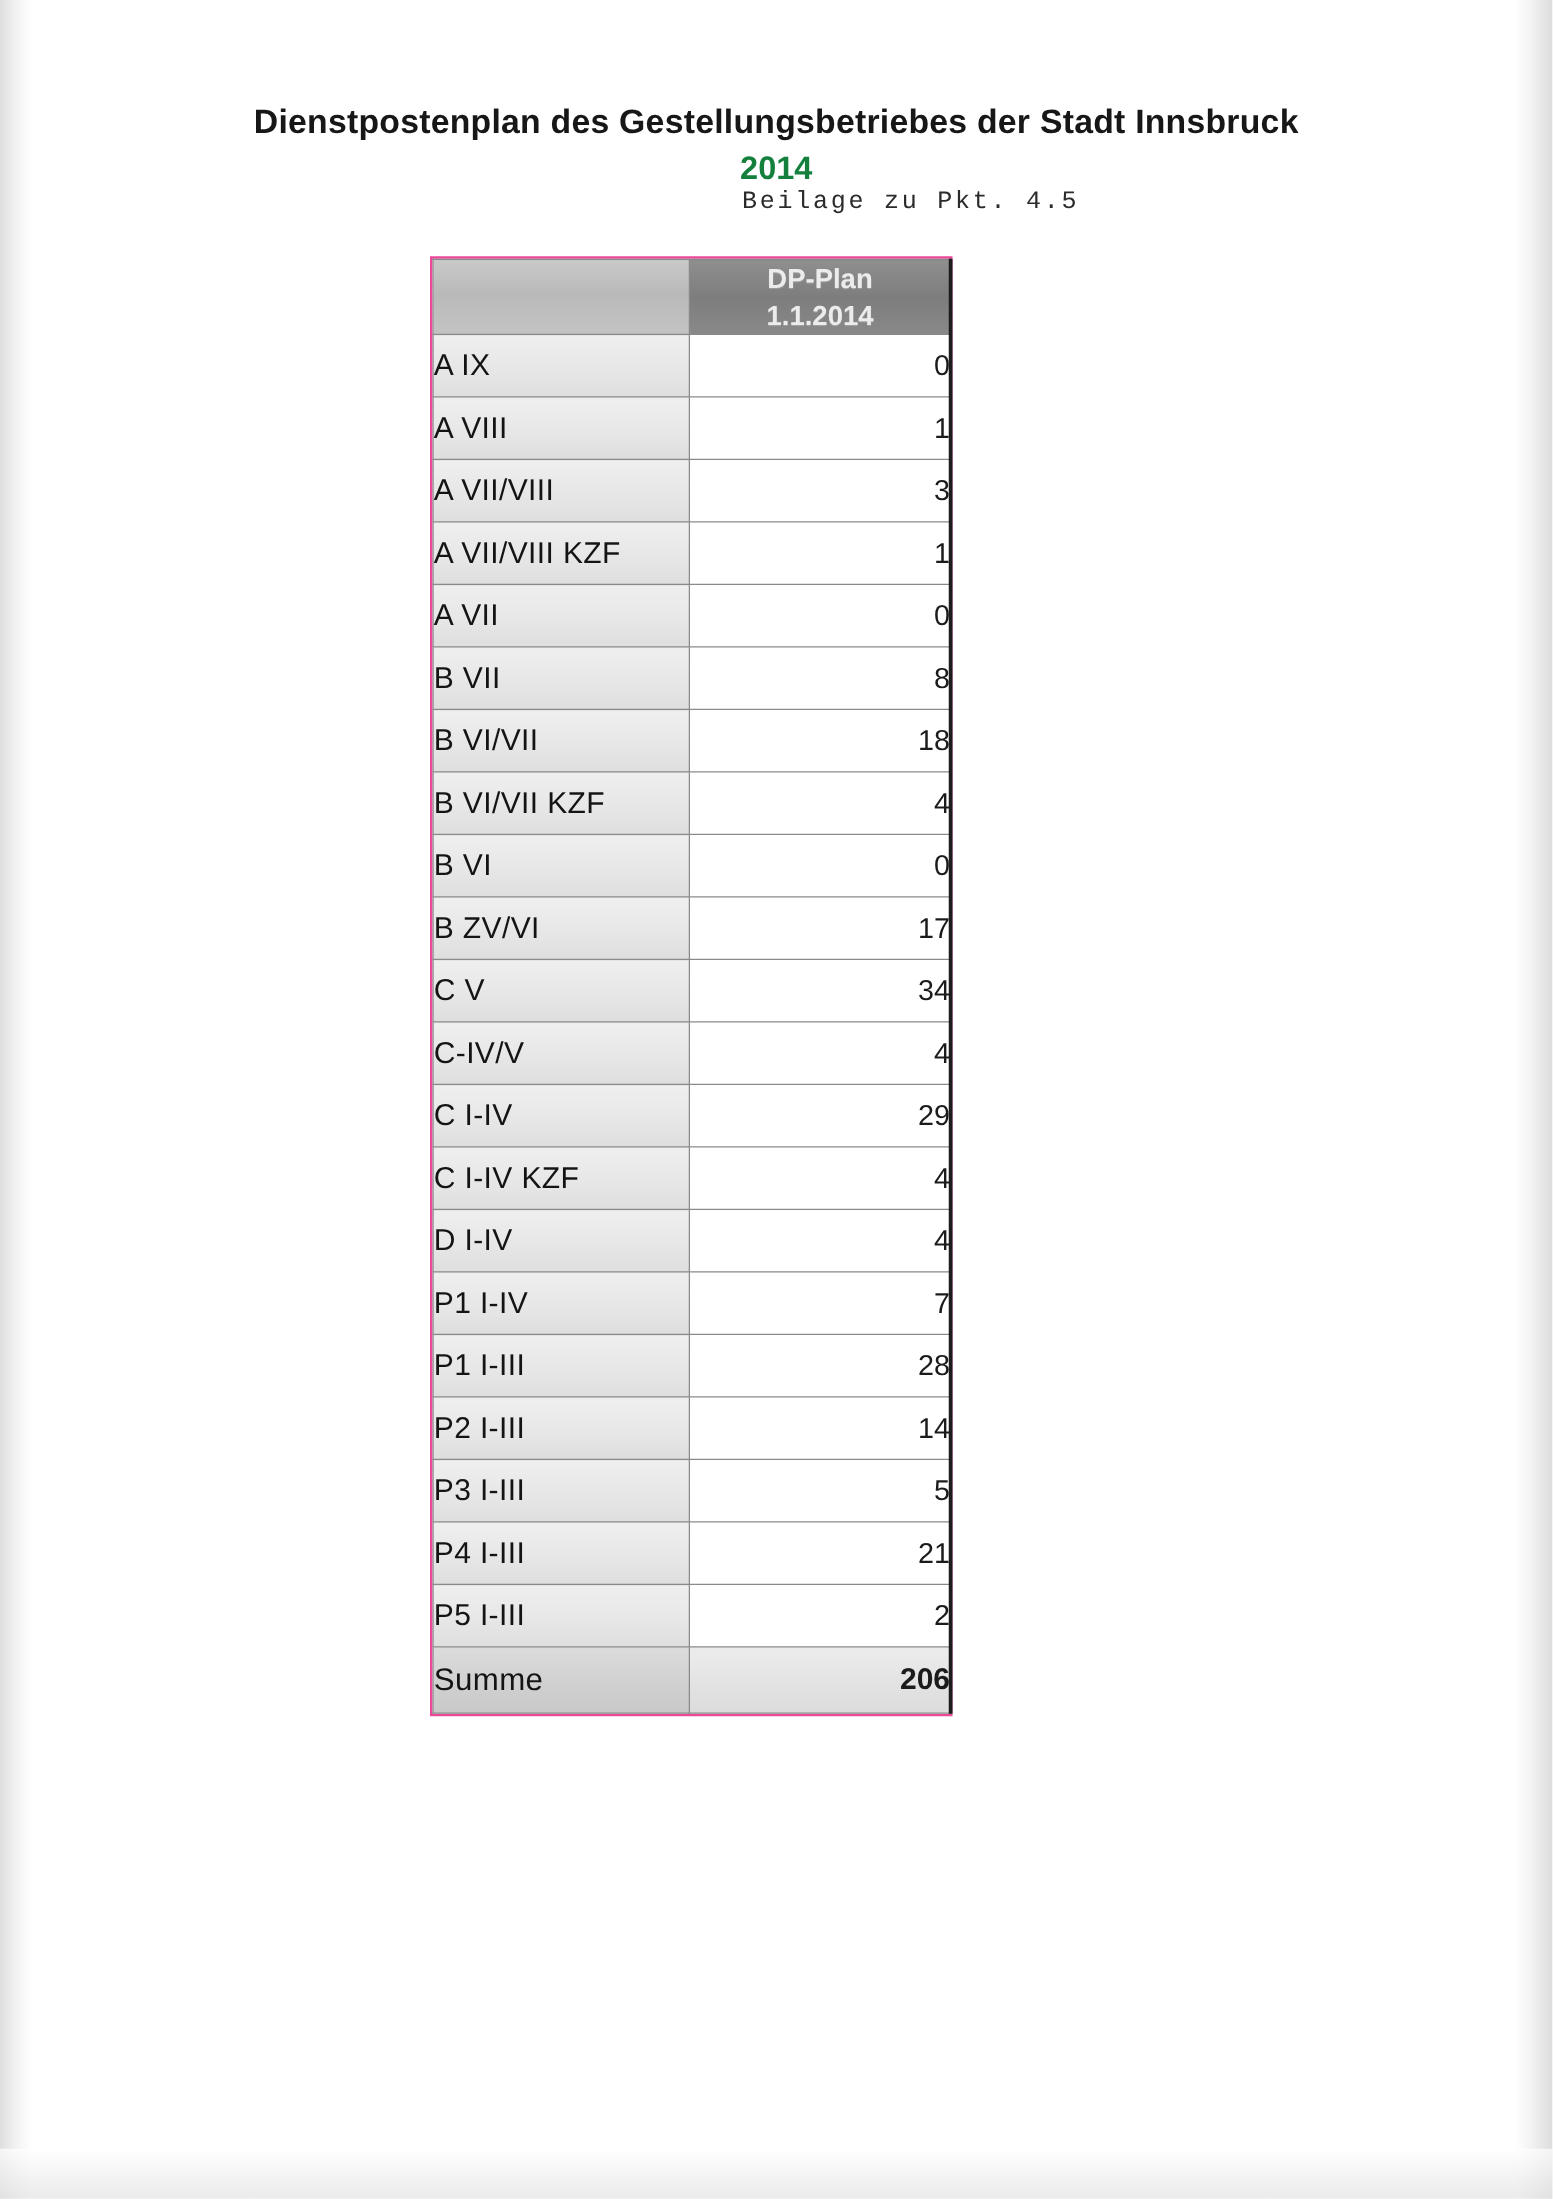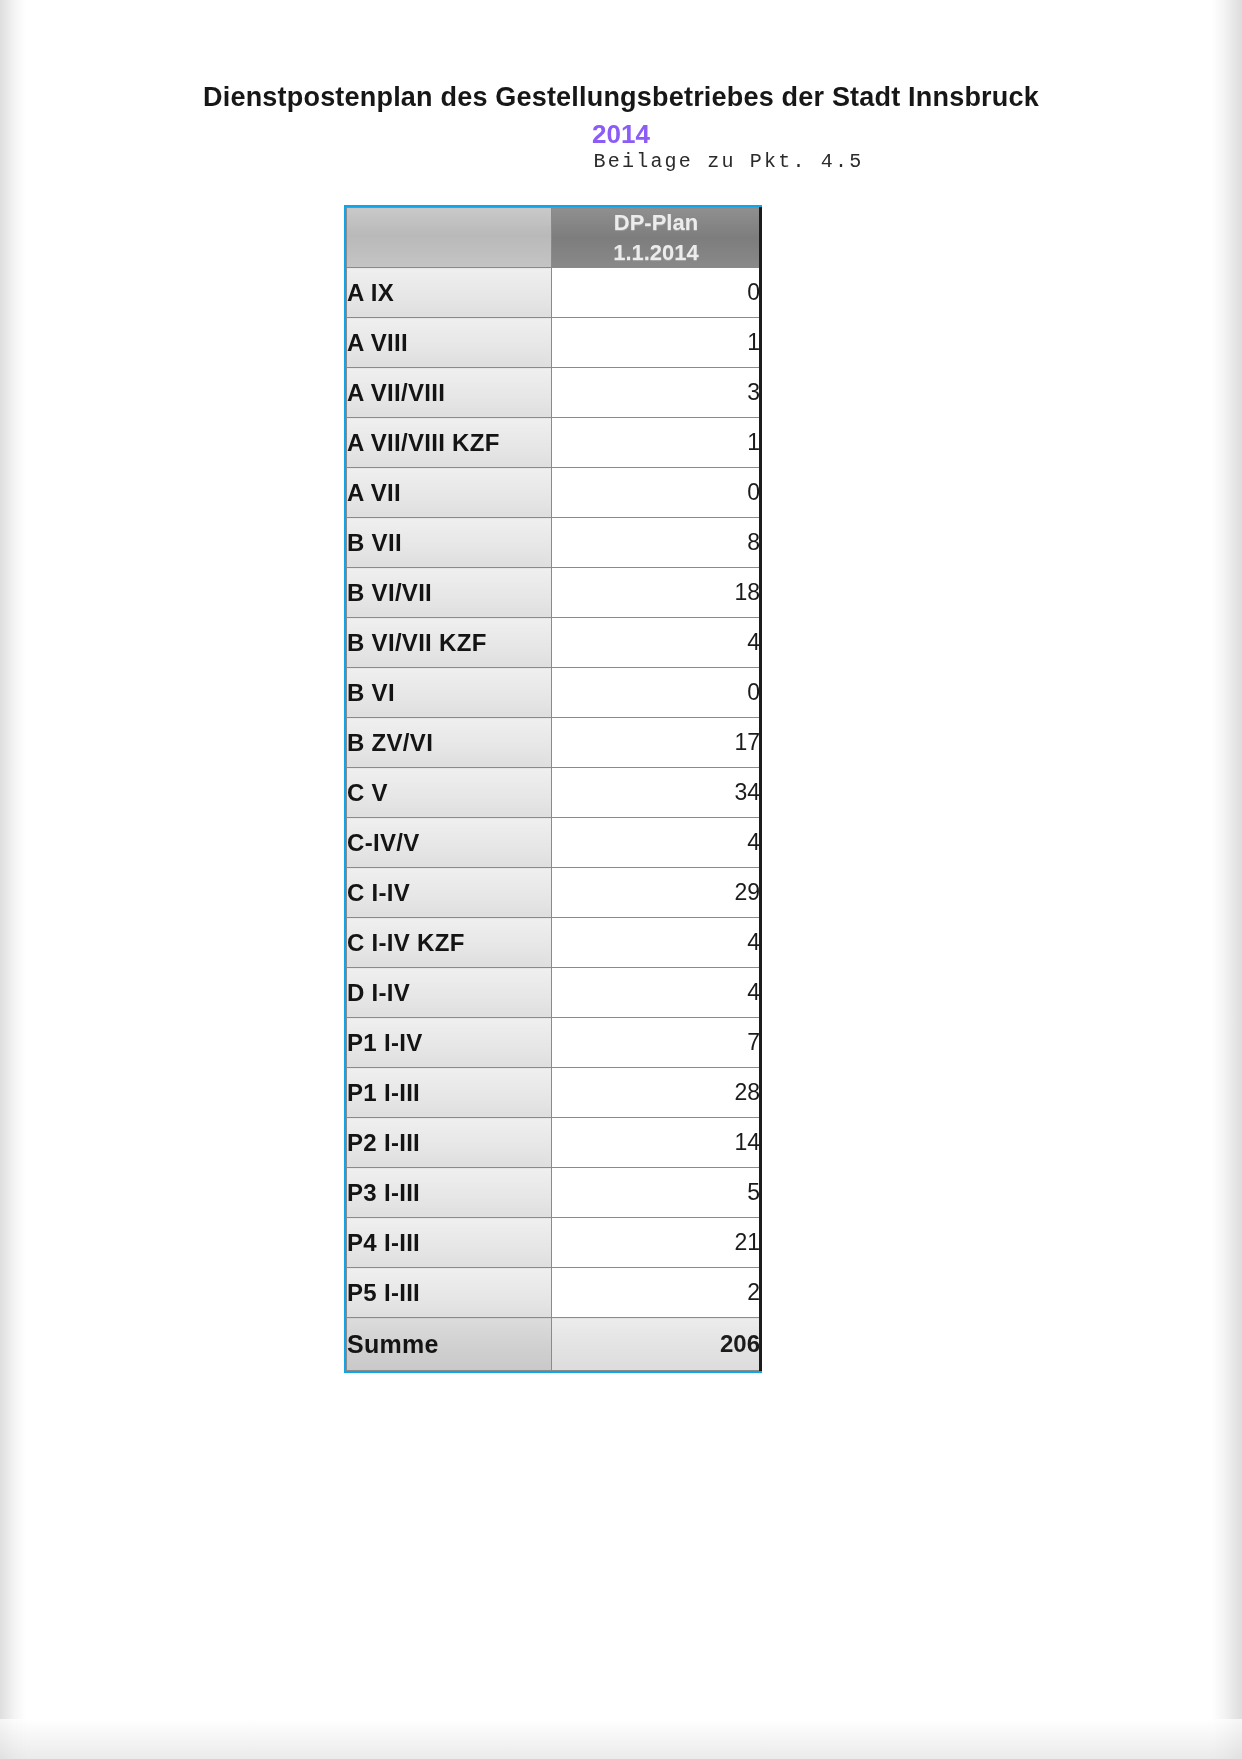--- a/index.html
+++ b/index.html
@@ -58,21 +58,21 @@
     color: #171717;
   }
   .doc-title-year {
     position: absolute;
     left: 0;
     top: 119px;
     width: 1242px;
     text-align: center;
     font-size: 26px;
     font-weight: bold;
-    color: #8b5cf6;
+    color: #15803d;
   }
   .doc-subtitle {
     position: absolute;
     left: 0;
     top: 150px;
     width: 1242px;
     text-align: center;
     font-family: "Liberation Mono", monospace;
     font-size: 20px;
     letter-spacing: 2.2px;
@@ -80,21 +80,21 @@
     padding-left: 215px;
     box-sizing: border-box;
   }
 
   
   .table-wrap {
     position: absolute;
     left: 344px;
     top: 205px;
     width: 418px;
-    border: 2px solid #0ea5e9;
+    border: 2px solid #ec4899;
     box-sizing: border-box;
     background: #ffffff;
   }
   table.dp {
     border-collapse: collapse;
     width: 100%;
     table-layout: fixed;
   }
   table.dp col.c-label { width: 205px; }
   table.dp col.c-value { width: 209px; }
@@ -117,21 +117,21 @@
     font-weight: bold;
     text-align: center;
     line-height: 1.35;
     text-shadow: 0 1px 1px rgba(255,255,255,.25);
   }
   .hdr-title .l2 { display: block; }
 
   td.label {
     background: linear-gradient(180deg,#efefef 0%, #e6e6e6 60%, #dedede 100%);
     font-size: 24px;
-    font-weight: bold;
+    font-weight: normal;
     color: #141414;
     padding-left: 13px;
     letter-spacing: .3px;
   }
   td.value {
     background: #ffffff;
     font-size: 23px;
     color: #1b1b1b;
     text-align: right;
     padding-right: 11px;

